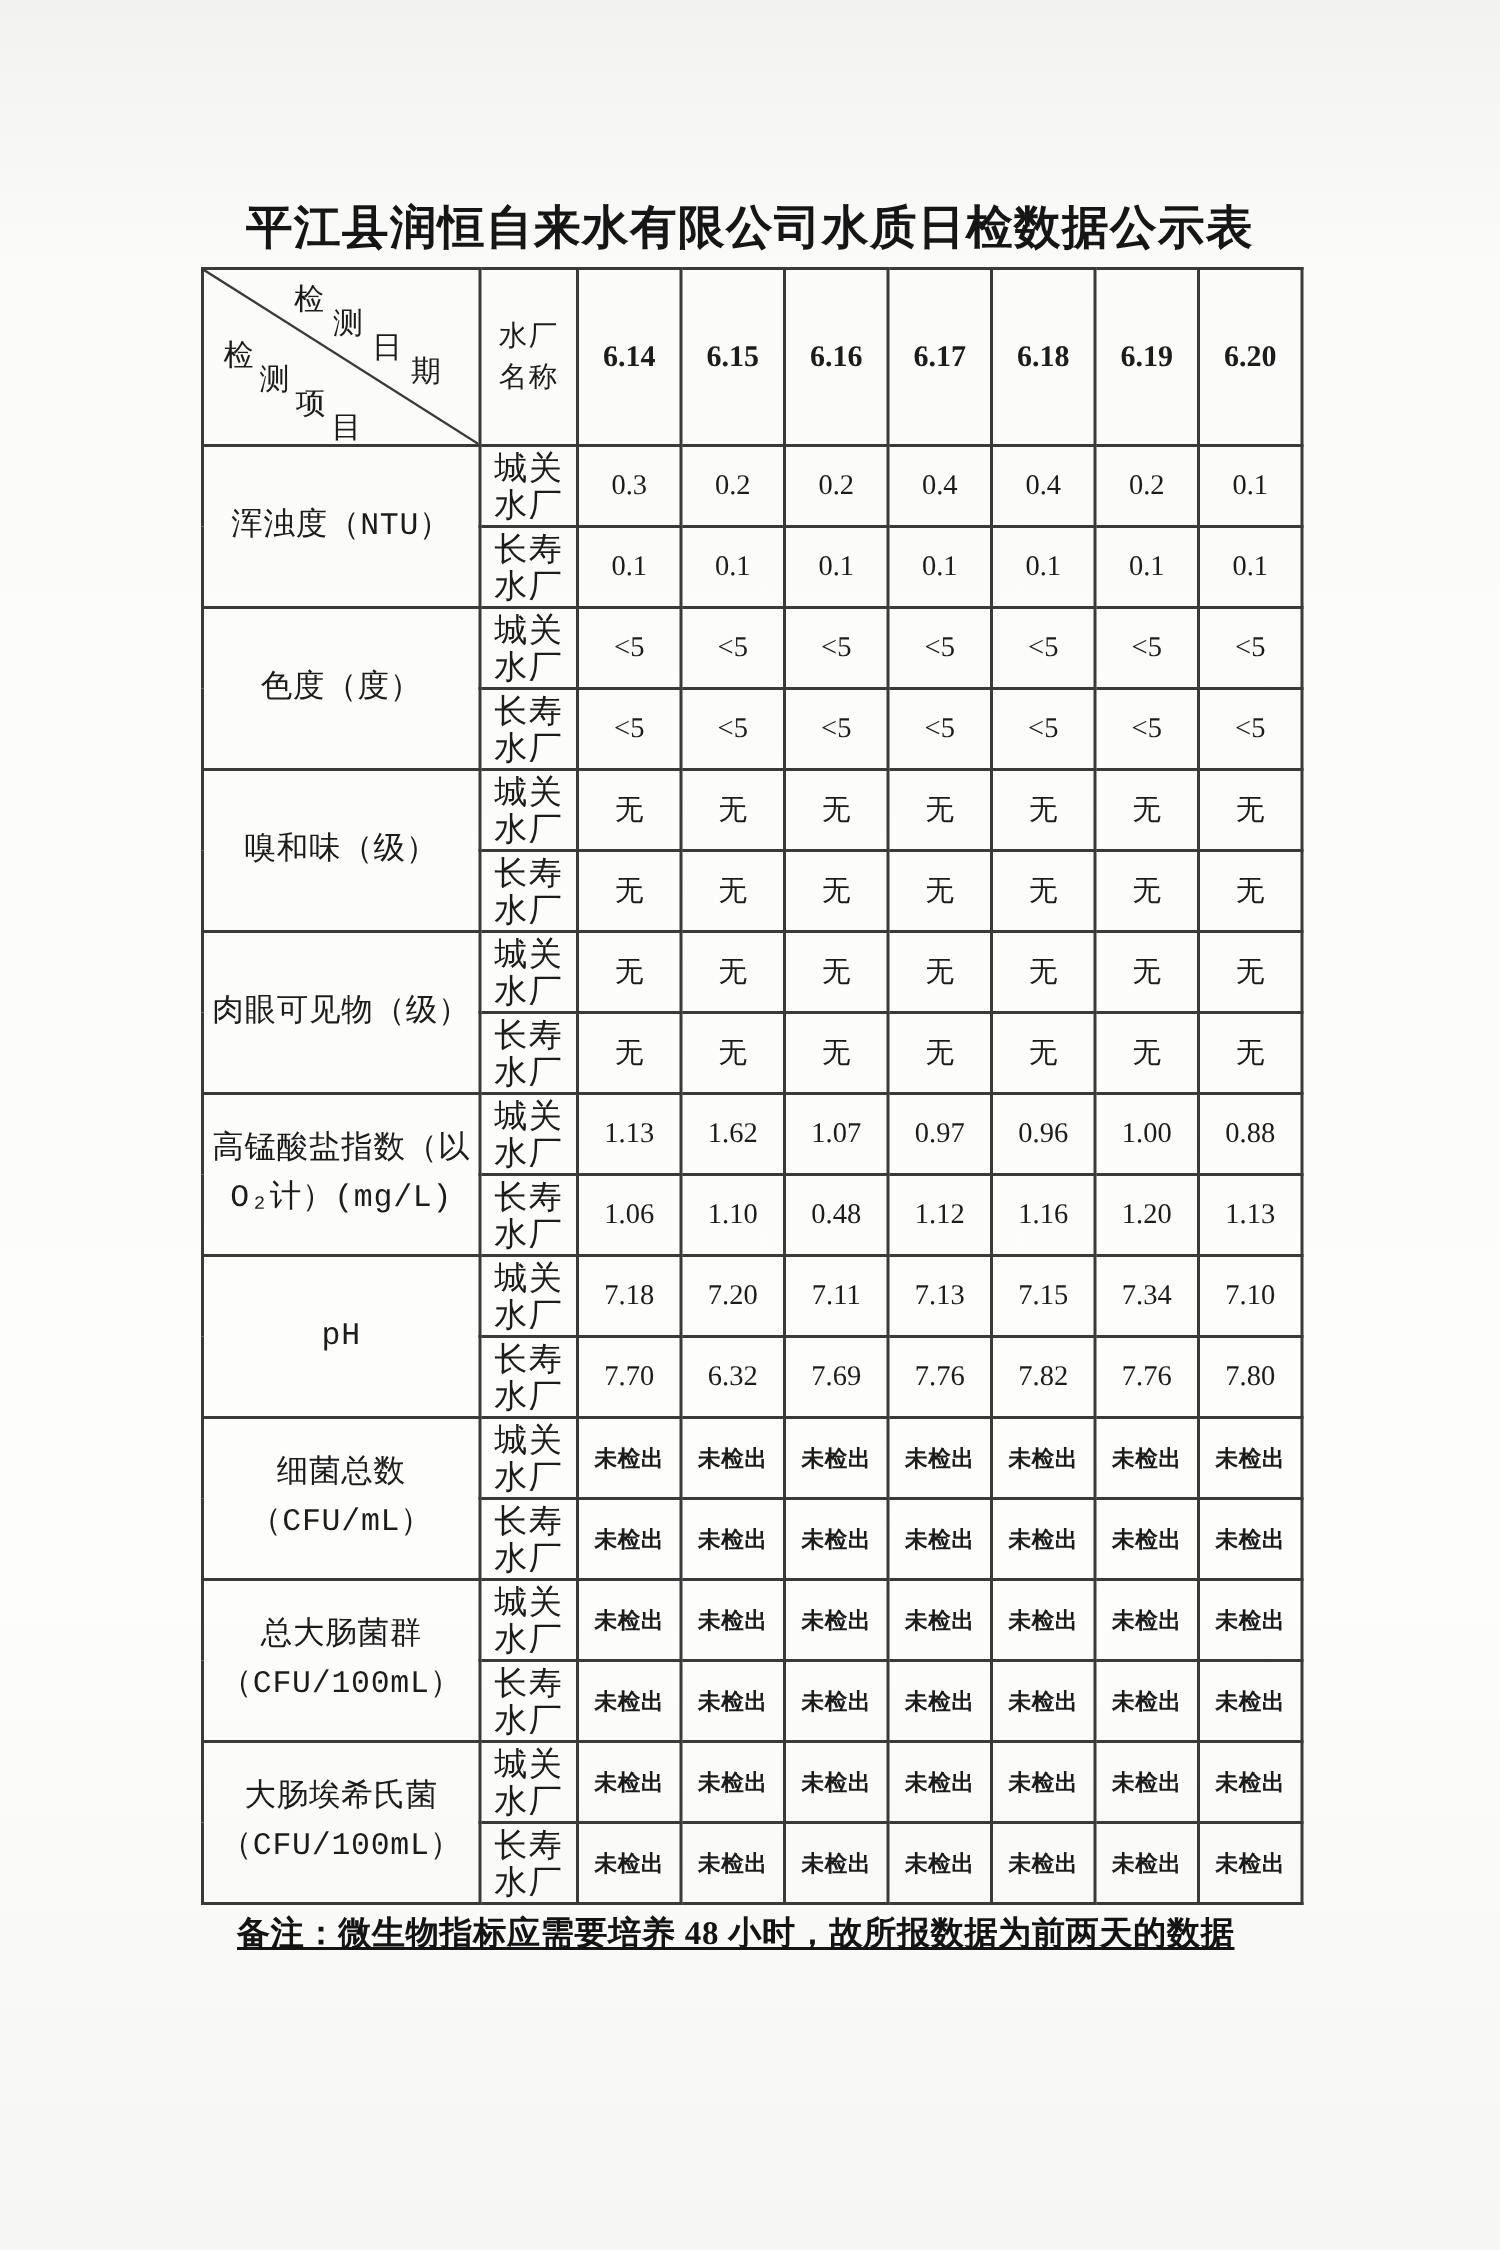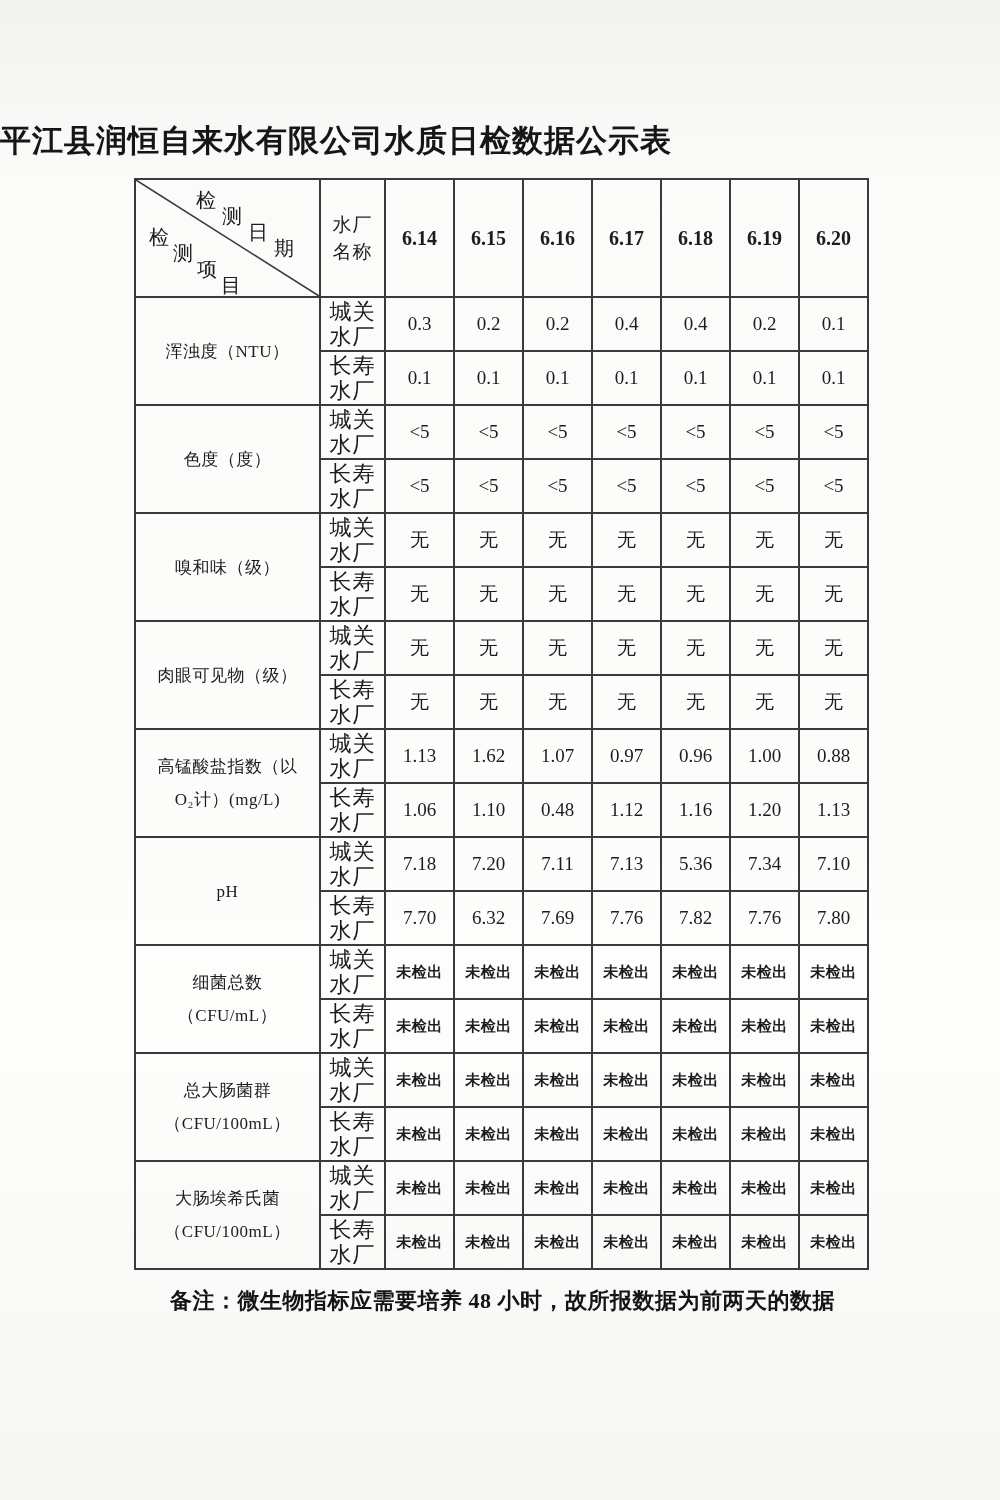--- a/index.html
+++ b/index.html
@@ -9,25 +9,25 @@
     position: relative;
     width: 1000px;
     height: 1500px;
     background: linear-gradient(180deg, #f2f2f0 0%, #fbfbf9 12%, #fdfdfc 70%, #f6f6f4 100%);
     overflow: hidden;
     color: #1e1e1e;
   }
 
   .title {
     position: absolute;
-    top: 120px;
+    top: 131px;
     left: 0;
     width: 1000px;
     margin: 0;
-    text-align: left;
+    text-align: center;
     font-size: 31px;
     font-weight: bold;
     letter-spacing: 1px;
     color: #161616;
   }
 
   table.main-table {
     position: absolute;
     left: 134px;
     top: 178px;
@@ -51,34 +51,35 @@
   .corner-char {
     position: absolute;
     font-size: 20px;
     line-height: 20px;
     color: #1c1c1c;
     white-space: nowrap;
   }
 
   td.plant-header-cell { font-size: 19px; line-height: 27px; letter-spacing: 1px; }
   td.date-cell   { font-size: 20px; font-weight: bold; }
-  td.item-cell   { font-size: 17px; letter-spacing: 0.5px; line-height: 33px; }
+  td.item-cell   { font-size: 21px; letter-spacing: 0.5px; line-height: 33px; font-family: Liberation Mono, monospace; }
   td.plant-cell  { font-size: 22px; line-height: 25px; letter-spacing: 1px; }
   td.value-cell  { font-size: 19px; }
   td.value-cell.text-val { font-size: 15px; font-weight: 600; letter-spacing: 0.5px; margin-left: 11px; }
 
   .footnote {
     position: absolute;
     left: 158px;
     top: 1274px;
-    margin: 12px;
+    margin: 0;
     font-size: 22px;
     font-weight: bold;
     letter-spacing: 0.5px;
     color: #141414;
+    text-decoration: underline;
   }
 </style>
 </head>
 <body>
 
 <div class="page">
   <h1 class="title">平江县润恒自来水有限公司水质日检数据公示表</h1>
 
   <table class="main-table">
     <colgroup>
@@ -270,21 +271,21 @@
             <div class="cell-line">pH</div>
           </td>
           <td class="plant-cell">
             <div class="cell-line">城关</div>
             <div class="cell-line">水厂</div>
           </td>
           <td class="value-cell">7.18</td>
           <td class="value-cell">7.20</td>
           <td class="value-cell">7.11</td>
           <td class="value-cell">7.13</td>
-          <td class="value-cell">5.36</td>
+          <td class="value-cell">7.15</td>
           <td class="value-cell">7.34</td>
           <td class="value-cell">7.10</td>
         </tr>
         <tr class="data-row">
           <td class="plant-cell">
             <div class="cell-line">长寿</div>
             <div class="cell-line">水厂</div>
           </td>
           <td class="value-cell">7.70</td>
           <td class="value-cell">6.32</td>

